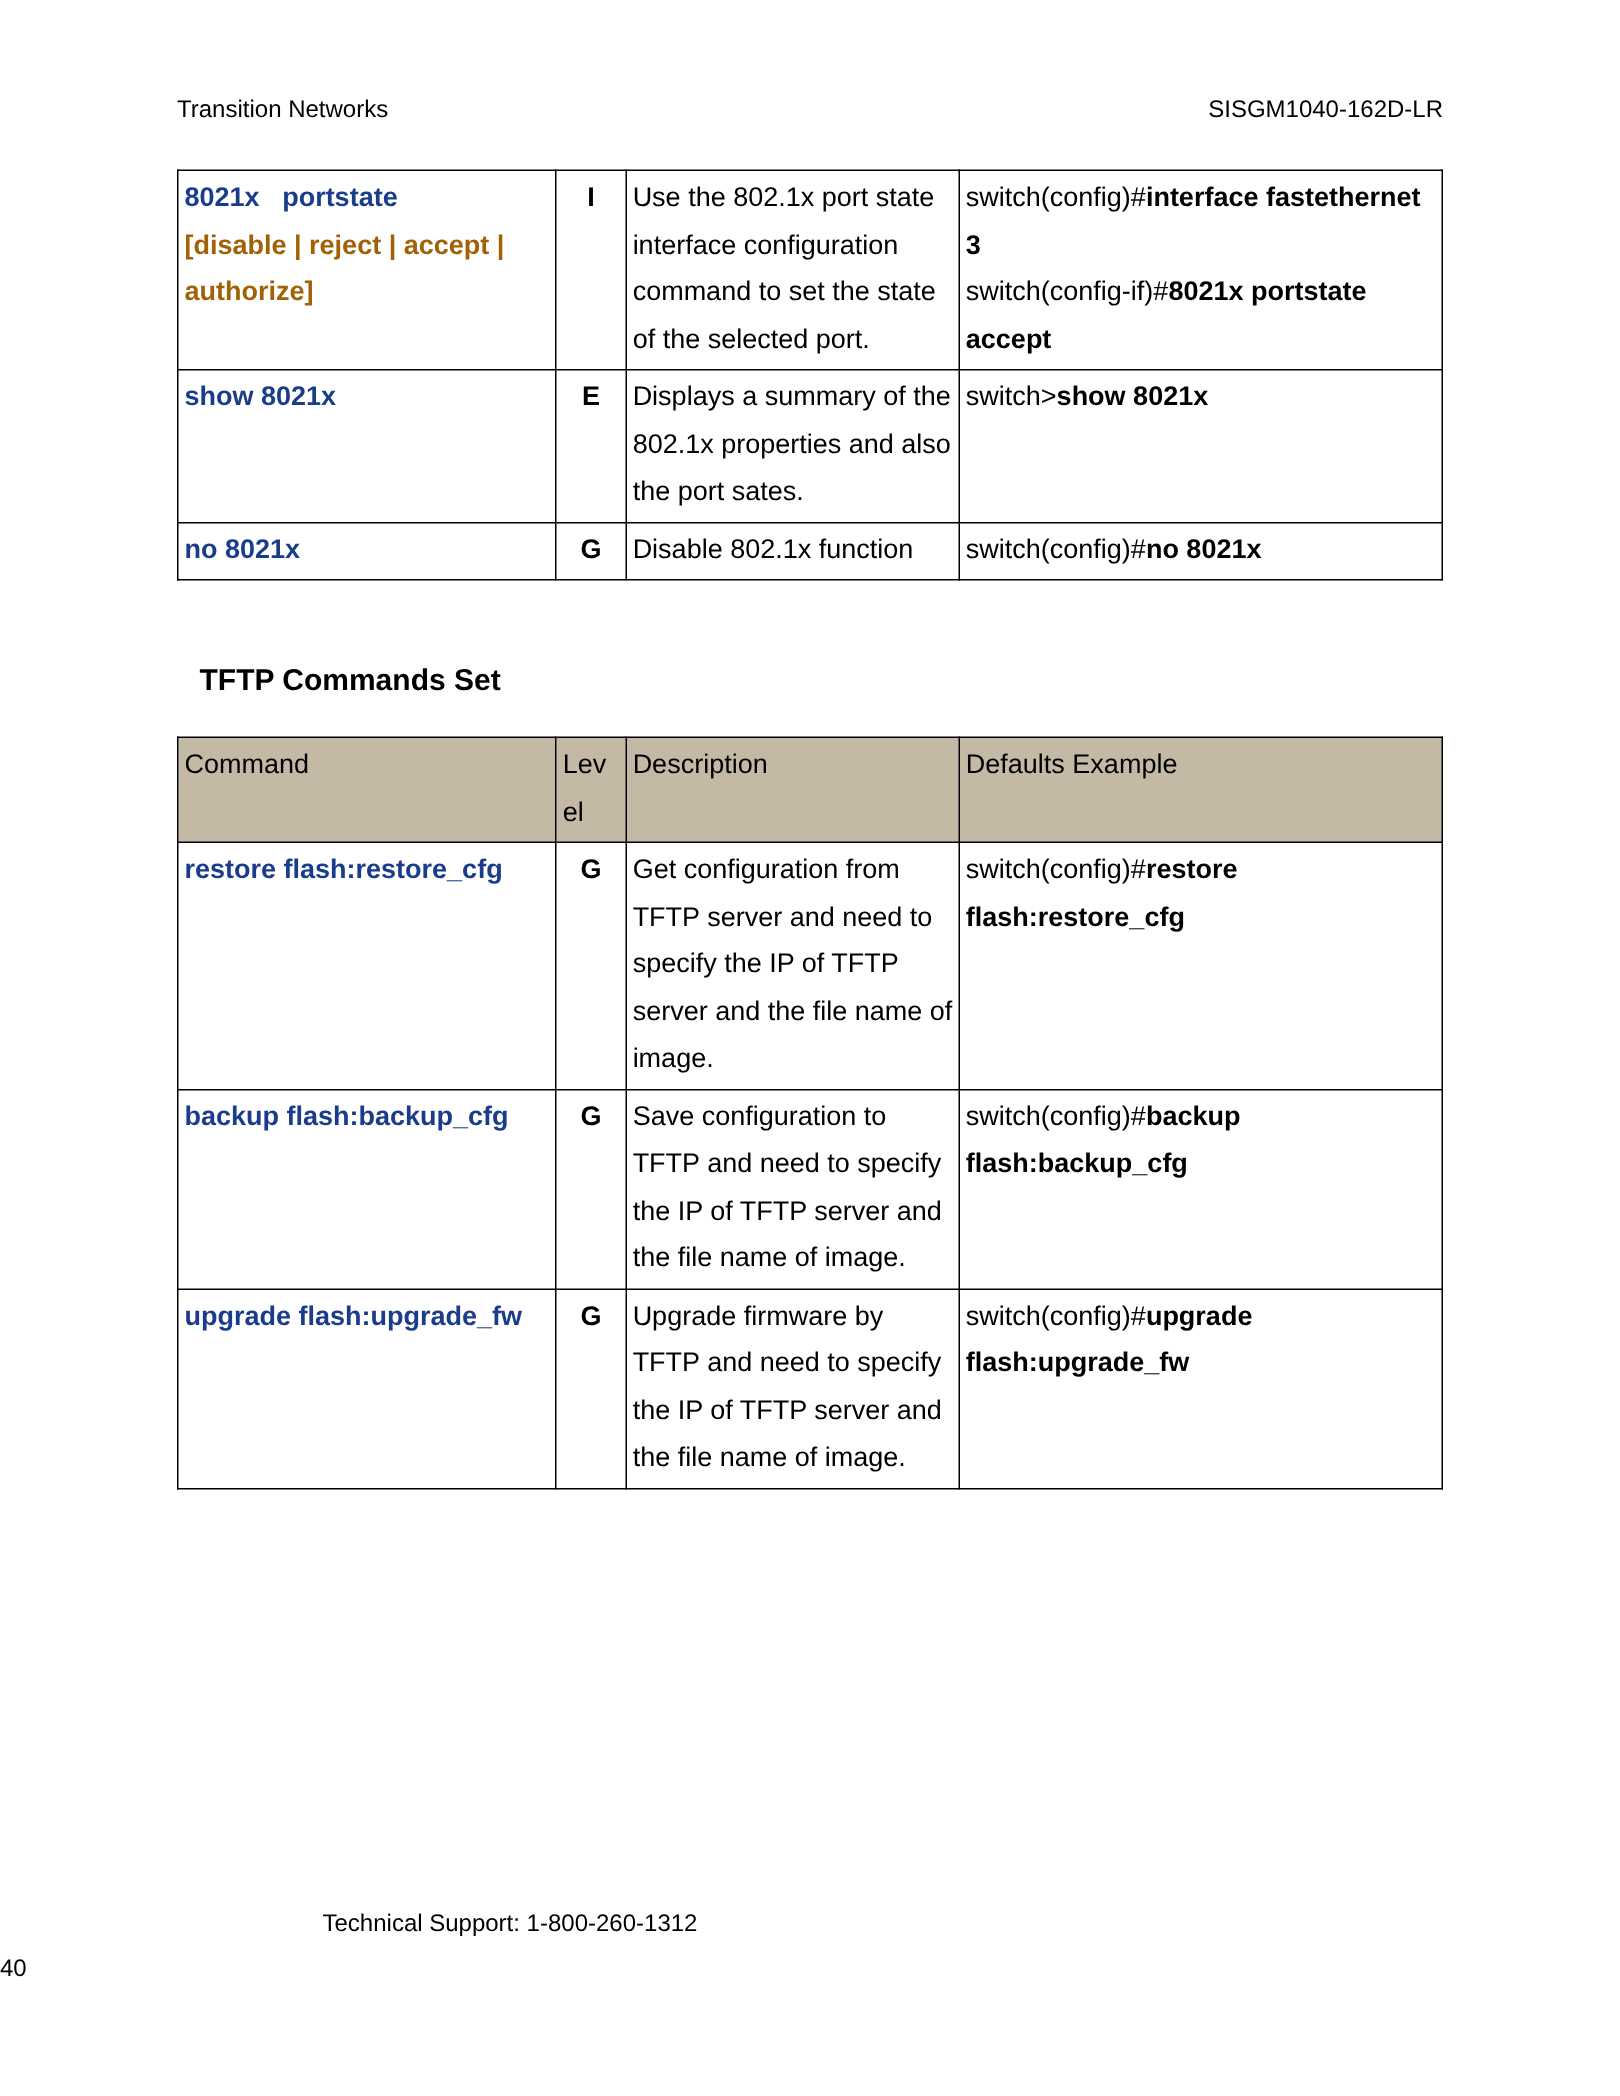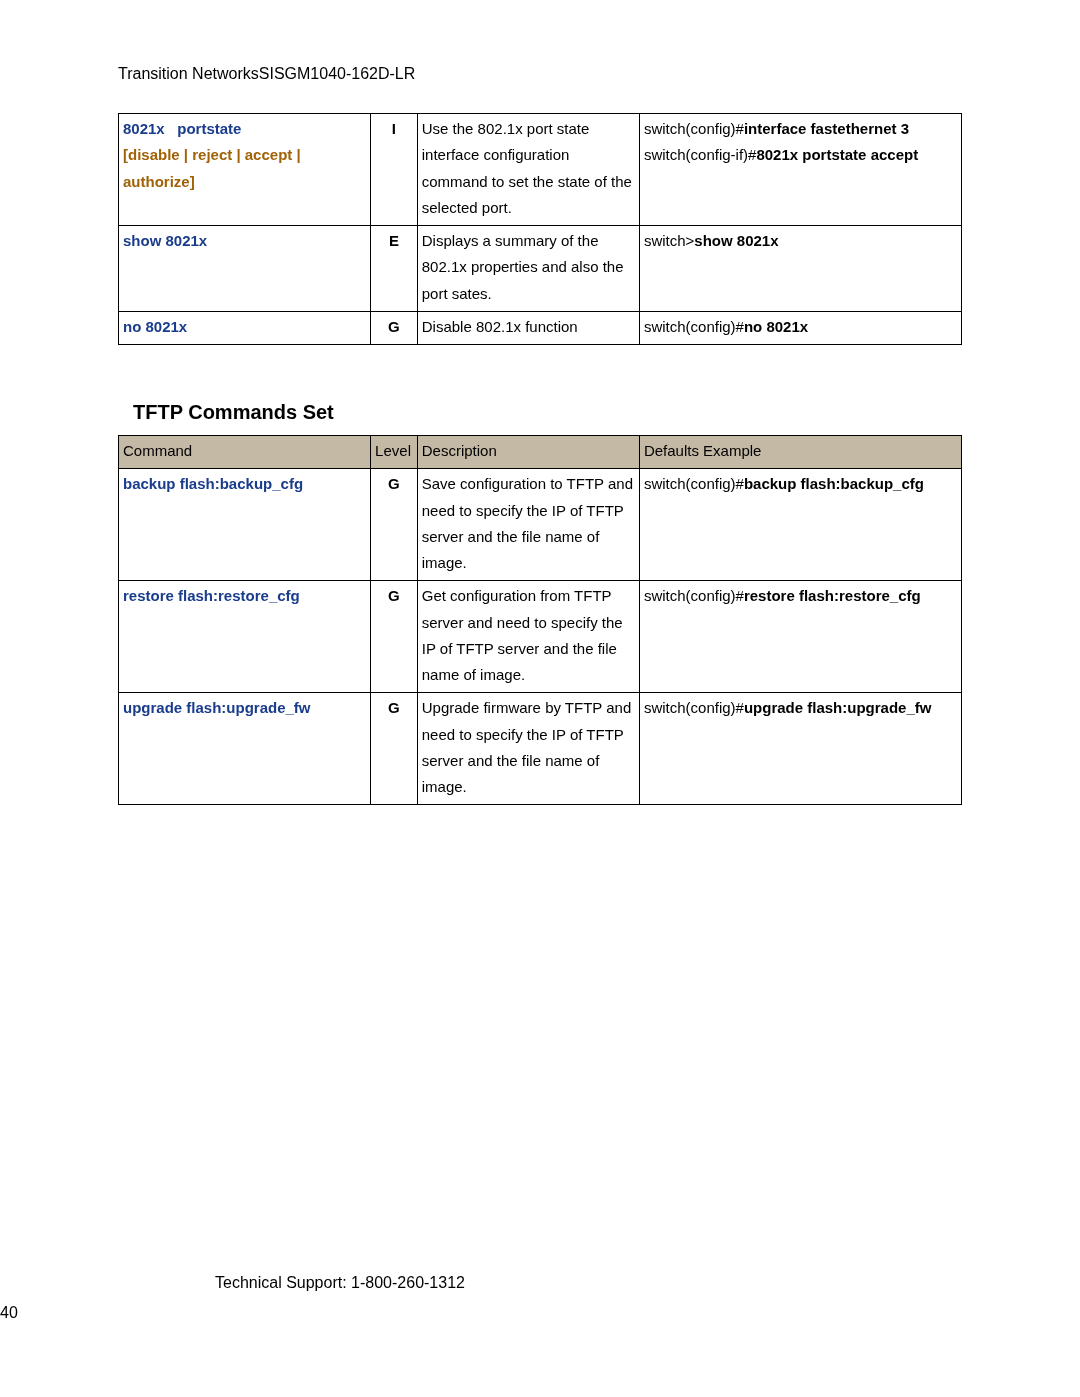--- a/index.html
+++ b/index.html
@@ -13,29 +13,29 @@
   }
   .page {
     width: 1080px;
     min-height: 1397px;
     box-sizing: border-box;
     padding: 60px 118px 50px 118px;
     position: relative;
   }
   .top-header {
     display: flex;
-    justify-content: flex-start;
+    justify-content: space-between;
     font-size: 16px;
     margin-bottom: 25px;
   }
   table.cmd {
     border-collapse: collapse;
     width: 100%;
     table-layout: fixed;
-    font-size: 15px;
+    font-size: 18px;
   }
   table.cmd td, table.cmd th {
     border: 1px solid #000;
     vertical-align: top;
     padding: 2px 4px 4px 4px;
     word-wrap: break-word;
   }
   table.cmd .col-cmd   { width: 227px; }
   table.cmd .col-level { width: 42px; text-align: center; }
   table.cmd .col-desc  { width: 200px; }
@@ -44,21 +44,21 @@
     background: #c4b9a5;
     font-weight: normal;
     text-align: left;
   }
   .cmd-name   { color: #1a3c8c; font-weight: bold; }
   .cmd-params { color: #a16207; font-weight: bold; }
   .level-cell { font-weight: bold; text-align: center; }
   .section-title {
     font-weight: bold;
     font-size: 20px;
-    margin: 50px 0 5px 15px;
+    margin: 50px 0 19px 15px;
   }
   .footer {
     position: absolute;
     left: 0; right: 0;
     bottom: 100px;
     font-size: 16px;
     display: flex;
     justify-content: space-between;
     padding: 0 113px 0 215px;
   }
@@ -139,36 +139,36 @@
       <tr>
         <th>Command</th>
         <th style="text-align:left">Level</th>
         <th>Description</th>
         <th>Defaults Example</th>
       </tr>
     </thead>
     <tbody>
       <tr>
         <td>
+          <span class="cmd-name">restore flash:restore_cfg</span>
+        </td>
+        <td class="level-cell">G</td>
+        <td>Get configuration from TFTP server and need to specify the IP of TFTP server and the file name of image.</td>
+        <td>
+          <span>switch(config)#</span><span class="bold">restore flash:restore_cfg</span>
+        </td>
+      </tr>
+      <tr>
+        <td>
           <span class="cmd-name">backup flash:backup_cfg</span>
         </td>
         <td class="level-cell">G</td>
         <td>Save configuration to TFTP and need to specify the IP of TFTP server and the file name of image.</td>
         <td>
           <span>switch(config)#</span><span class="bold">backup flash:backup_cfg</span>
-        </td>
-      </tr>
-      <tr>
-        <td>
-          <span class="cmd-name">restore flash:restore_cfg</span>
-        </td>
-        <td class="level-cell">G</td>
-        <td>Get configuration from TFTP server and need to specify the IP of TFTP server and the file name of image.</td>
-        <td>
-          <span>switch(config)#</span><span class="bold">restore flash:restore_cfg</span>
         </td>
       </tr>
       <tr>
         <td>
           <span class="cmd-name">upgrade flash:upgrade_fw</span>
         </td>
         <td class="level-cell">G</td>
         <td>Upgrade firmware by TFTP and need to specify the IP of TFTP server and the file name of image.</td>
         <td>
           <span>switch(config)#</span><span class="bold">upgrade flash:upgrade_fw</span>

